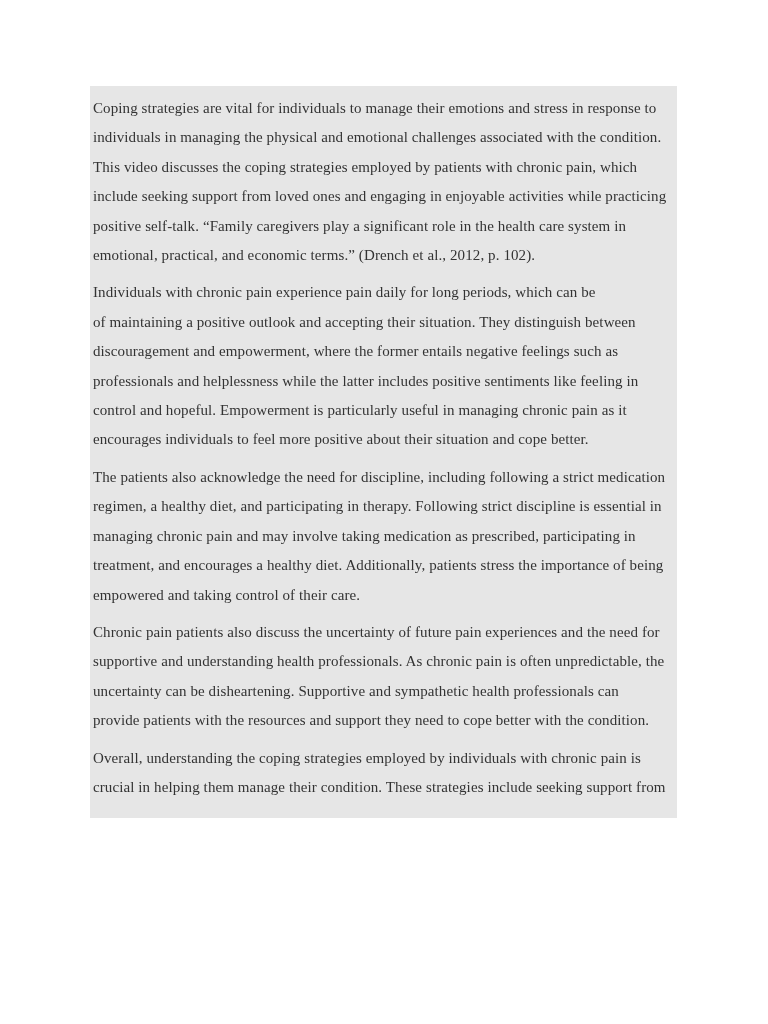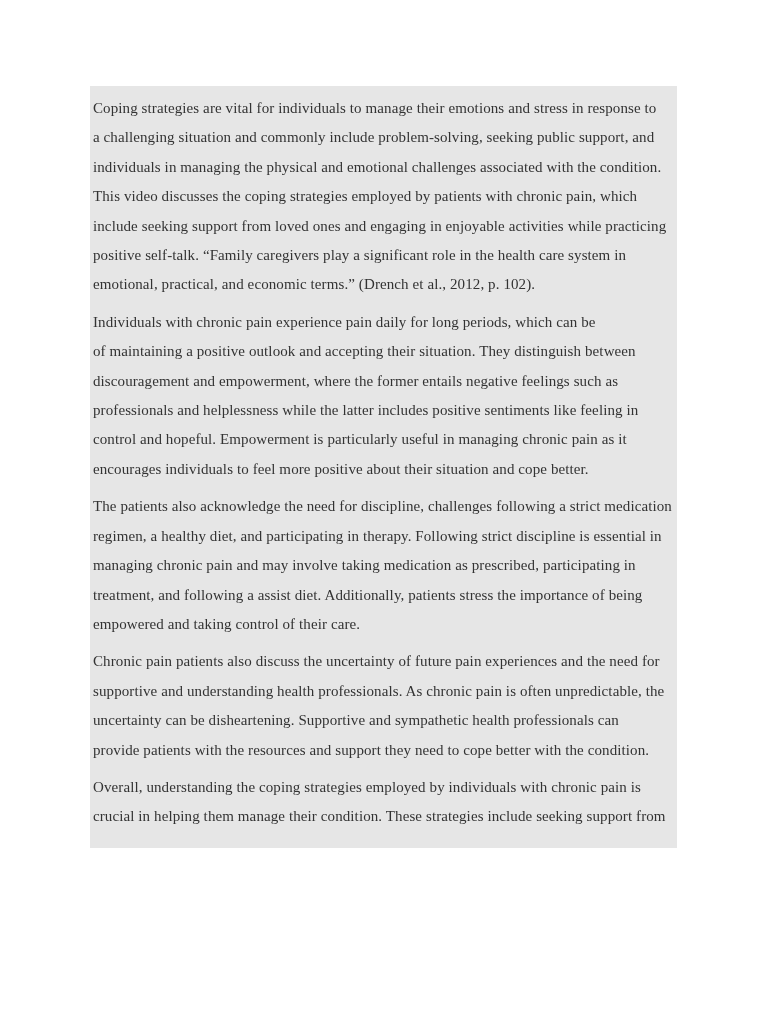--- a/index.html
+++ b/index.html
@@ -43,40 +43,39 @@
     letter-spacing: 0.1px;
   }
 </style>
 </head>
 <body style="background: rgb(255, 255, 255);">
 
 <div class="document-page">
   <div class="text-block" style="background: rgb(230, 230, 230); color: rgb(51, 51, 51);">
       <div class="paragraph">
         <div class="line">Coping strategies are vital for individuals to manage their emotions and stress in response to</div>
-        <div class="line">a challenging situation and commonly include problem-solving, seeking public support, and</div>
         <div class="line">individuals in managing the physical and emotional challenges associated with the condition.</div>
         <div class="line">This video discusses the coping strategies employed by patients with chronic pain, which</div>
         <div class="line">include seeking support from loved ones and engaging in enjoyable activities while practicing</div>
         <div class="line">positive self-talk. “Family caregivers play a significant role in the health care system in</div>
         <div class="line">emotional, practical, and economic terms.” (Drench et al., 2012, p. 102).</div>
       </div>
       <div class="paragraph">
         <div class="line">Individuals with chronic pain experience pain daily for long periods, which can be</div>
         <div class="line">of maintaining a positive outlook and accepting their situation. They distinguish between</div>
         <div class="line">discouragement and empowerment, where the former entails negative feelings such as</div>
         <div class="line">professionals and helplessness while the latter includes positive sentiments like feeling in</div>
         <div class="line">control and hopeful. Empowerment is particularly useful in managing chronic pain as it</div>
         <div class="line">encourages individuals to feel more positive about their situation and cope better.</div>
       </div>
       <div class="paragraph">
-        <div class="line">The patients also acknowledge the need for discipline, challenges following a strict medication</div>
+        <div class="line">The patients also acknowledge the need for discipline, including following a strict medication</div>
         <div class="line">regimen, a healthy diet, and participating in therapy. Following strict discipline is essential in</div>
         <div class="line">managing chronic pain and may involve taking medication as prescribed, participating in</div>
-        <div class="line">treatment, and following a assist diet. Additionally, patients stress the importance of being</div>
+        <div class="line">treatment, and encourages a healthy diet. Additionally, patients stress the importance of being</div>
         <div class="line">empowered and taking control of their care.</div>
       </div>
       <div class="paragraph">
         <div class="line">Chronic pain patients also discuss the uncertainty of future pain experiences and the need for</div>
         <div class="line">supportive and understanding health professionals. As chronic pain is often unpredictable, the</div>
         <div class="line">uncertainty can be disheartening. Supportive and sympathetic health professionals can</div>
         <div class="line">provide patients with the resources and support they need to cope better with the condition.</div>
       </div>
       <div class="paragraph">
         <div class="line">Overall, understanding the coping strategies employed by individuals with chronic pain is</div>

